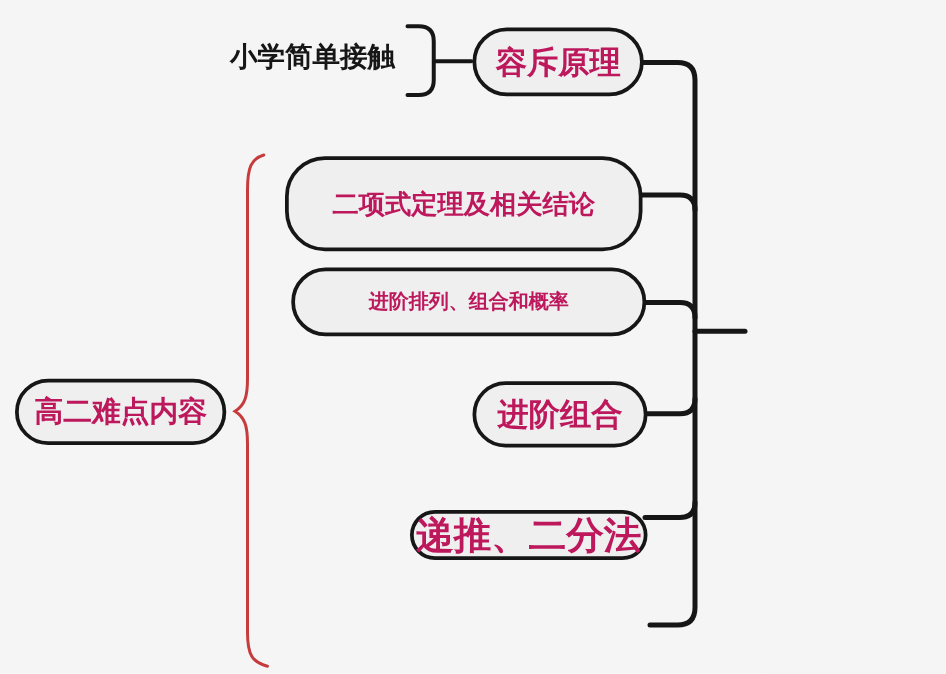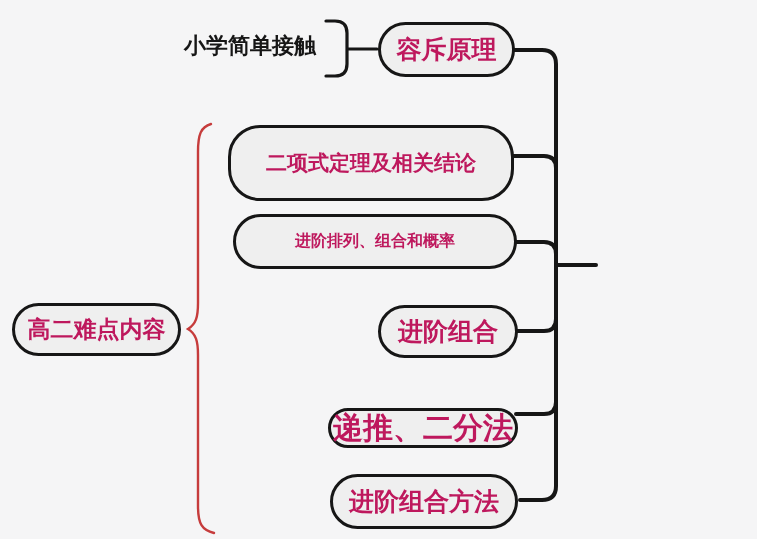--- a/index.html
+++ b/index.html
@@ -110,18 +110,17 @@
   <div class="pill n-rongchi">容斥原理</div>
 
   <div class="pill n-binomial">二项式定理及相关结论</div>
 
   <div class="pill n-pailie">进阶排列、组合和概率</div>
 
   <div class="pill n-qiwang">进阶组合</div>
 
   <div class="pill n-ditui">递推、二分法</div>
 
-  <div class="pill n-fangfa">进阶组合方法</div>
 
   <div class="pill n-gaoer">高二难点内容</div>
 
 
 </div>
 
 </body></html>

